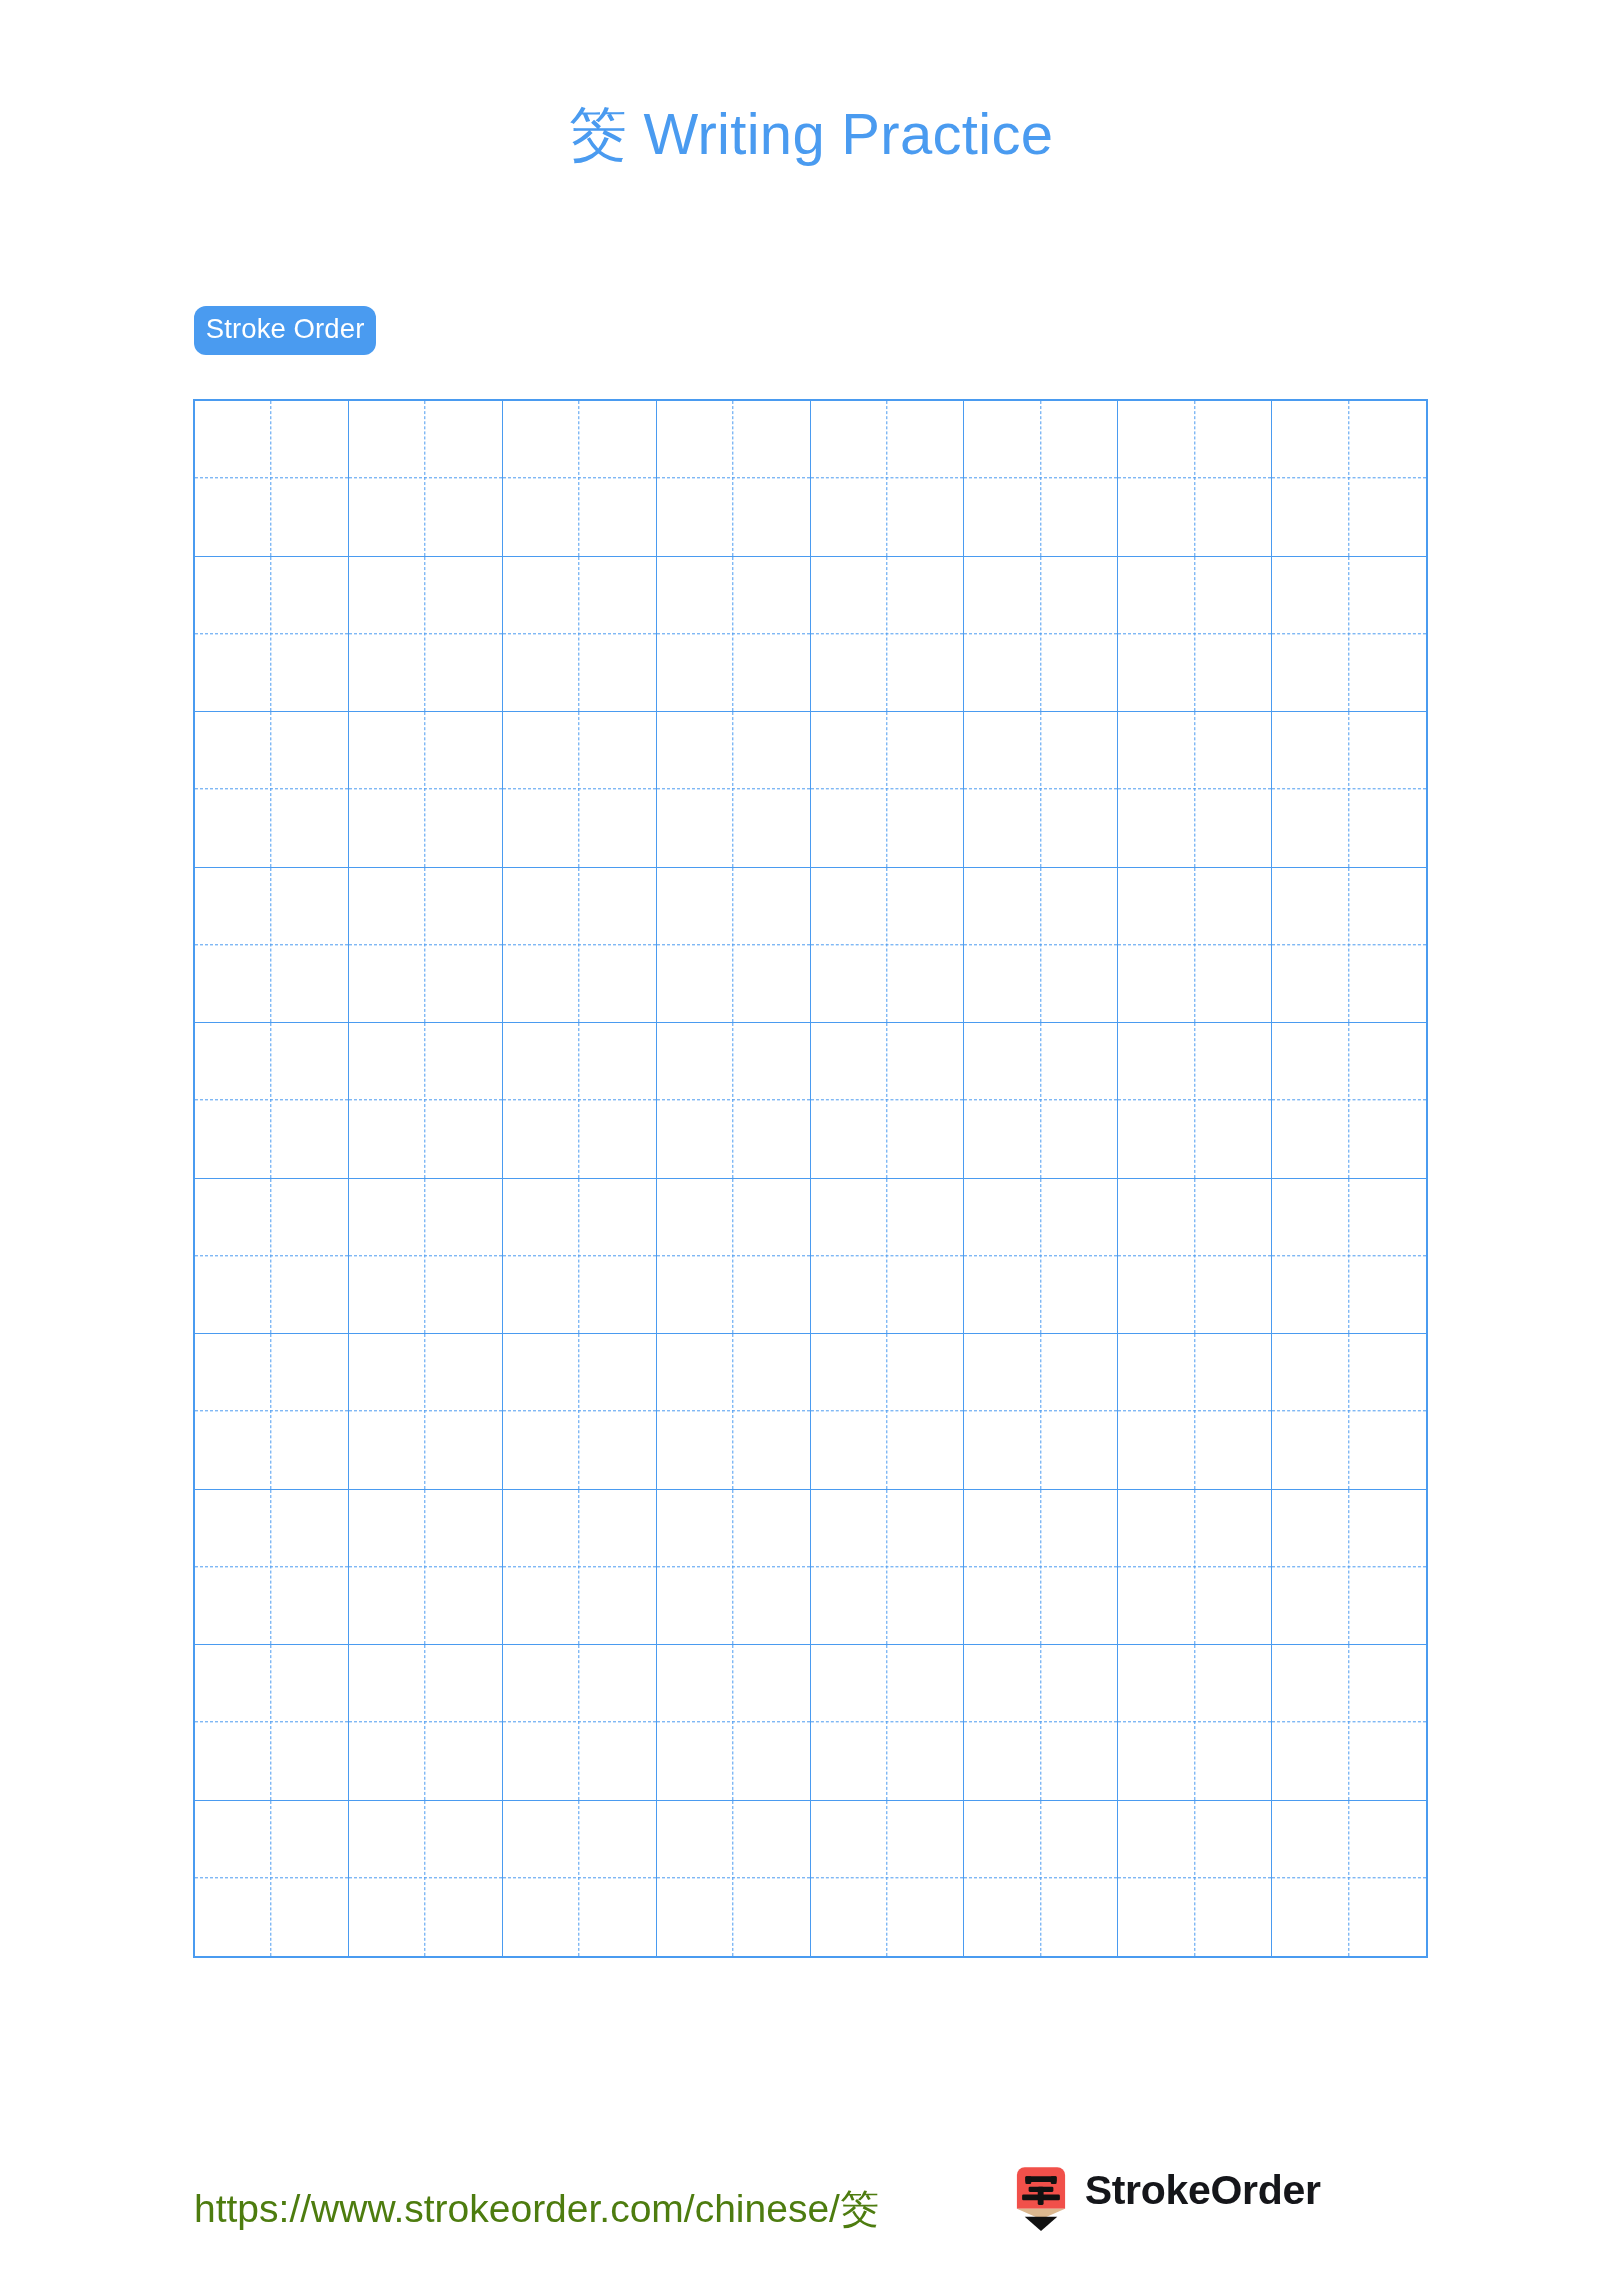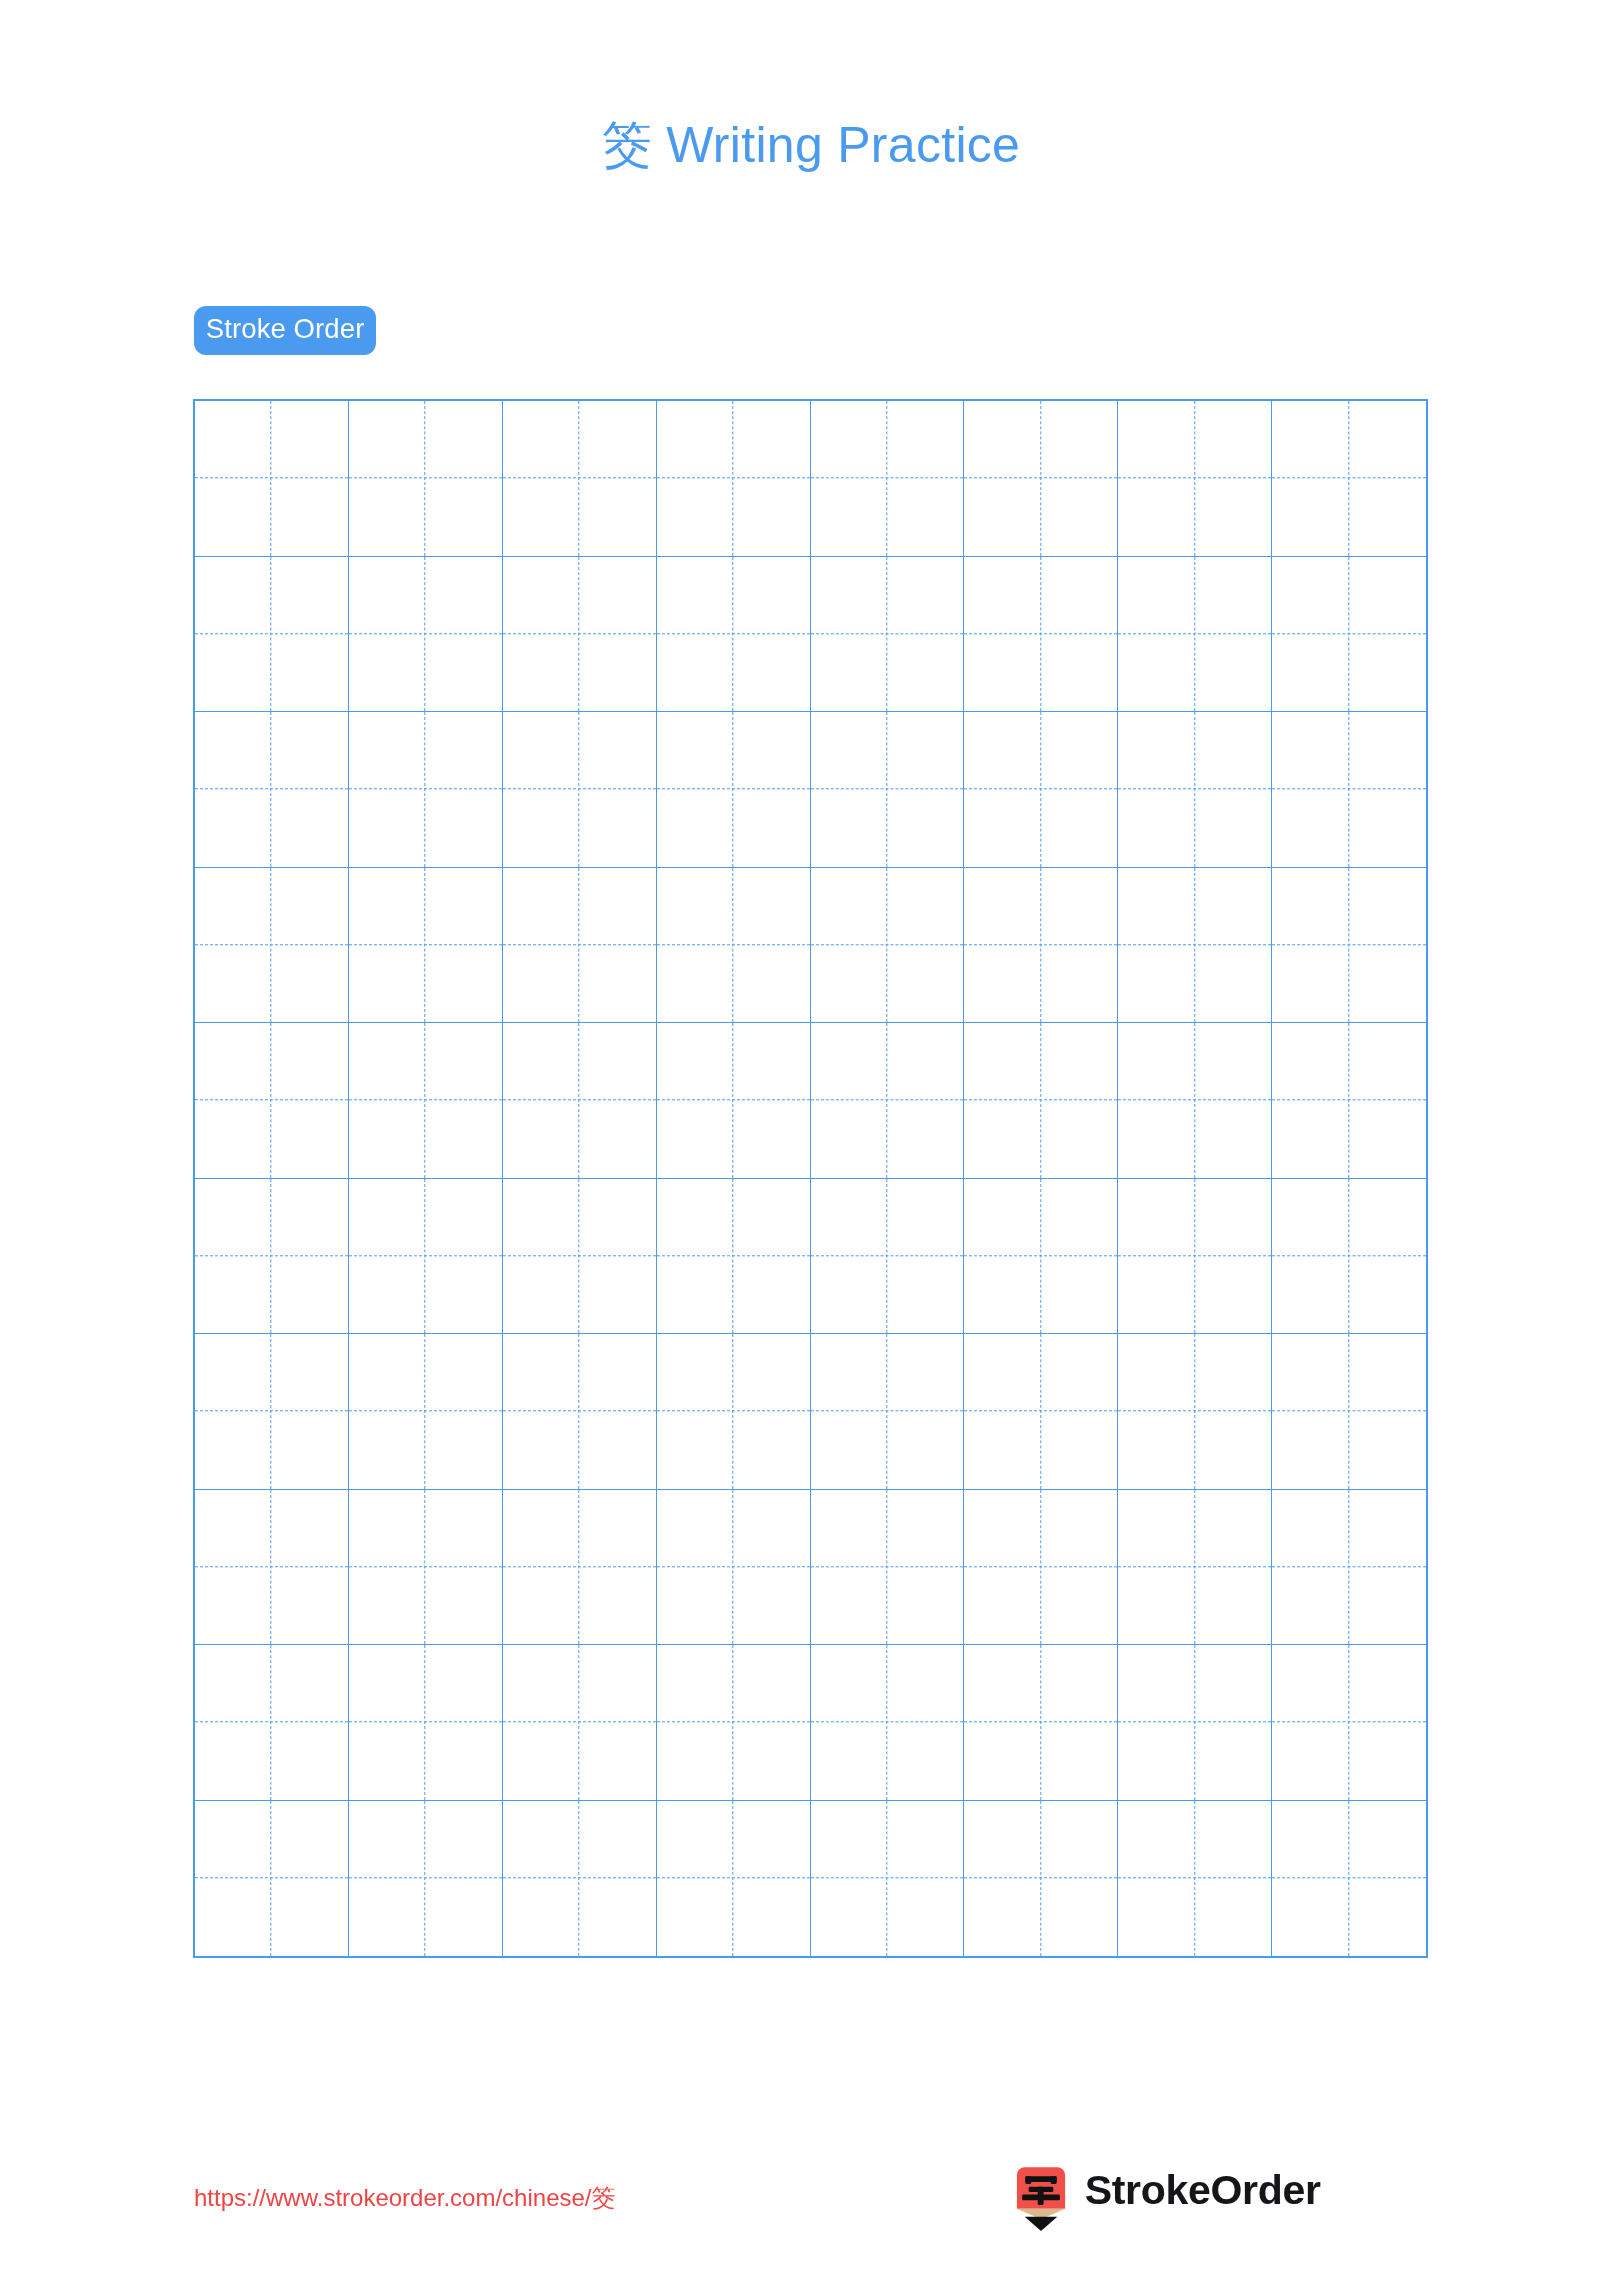--- a/index.html
+++ b/index.html
@@ -11,25 +11,25 @@
     width: 1622px;
     height: 2295px;
     font-family: "Liberation Sans", "DejaVu Sans", sans-serif;
     position: relative;
     overflow: hidden;
   }
 
   
   .page-title {
     position: absolute;
-    top: 112px;
+    top: 96px;
     left: 0;
     width: 1622px;
     text-align: center;
-    font-size: 50px;
+    font-size: 58px;
     color: #4a9bf0;
     font-weight: 400;
     letter-spacing: 0.3px;
     white-space: nowrap;
   }
   .page-title .han {
     font-family: "DejaVu Sans", "Liberation Sans", sans-serif;
   }
 
   
@@ -134,22 +134,22 @@
     width: 86%;
     height: 86%;
     display: block;
   }
 
   
   .footer-url {
     position: absolute;
     left: 194px;
     top: 2182px;
-    font-size: 24px;
-    color: #ef4444;
+    font-size: 39px;
+    color: #4d7c0f;
     white-space: nowrap;
   }
   .footer-brand {
     position: absolute;
     left: 1013px;
     top: 2167px;
     display: flex;
     align-items: flex-start;
     height: 72px;
   }

